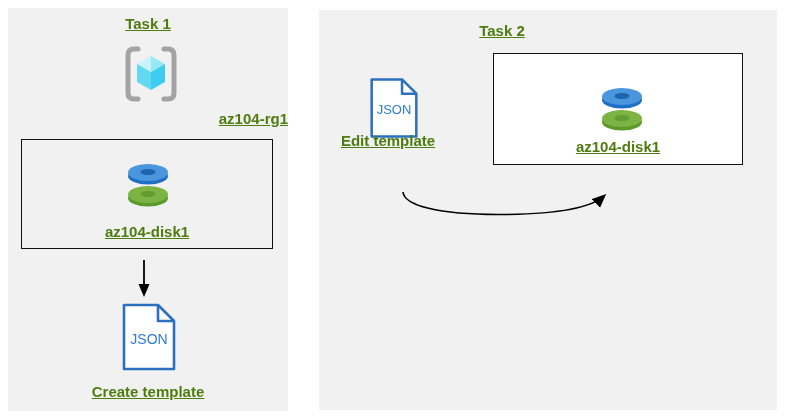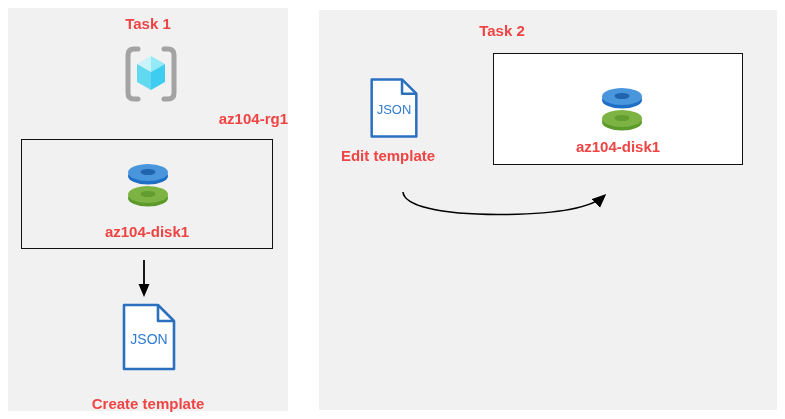--- a/index.html
+++ b/index.html
@@ -10,24 +10,25 @@
     position: relative;
     overflow: hidden;
   }
   .abs { position: absolute; }
   .panel {
     background: #f1f1f1;
   }
   .label {
     font-weight: 700;
     font-size: 15px;
-    color: #ef4444;
+    color: #4d7c0f;
     text-align: center;
     line-height: 18px;
     white-space: nowrap;
+    text-decoration: underline;
   }
   .outline-box {
     border: 1.5px solid #111111;
     box-sizing: border-box;
   }
   .white-box { background: #ffffff; }
   svg { display: block; }
 </style>
 </head>
 <body>
@@ -74,35 +75,35 @@
   </div>
 
   <div class="abs" style="left:121px;top:302px;">
     <svg width="56" height="70" viewBox="0 0 56 70" aria-hidden="true">
       <path d="M3 3 H37 L53 19 V67 H3 Z" fill="#ffffff" stroke="#2b6fbf" stroke-width="2.6" stroke-linejoin="round"></path>
       <path d="M37 3 V19 H53" fill="none" stroke="#2b6fbf" stroke-width="2.6" stroke-linejoin="round"></path>
       <text x="28" y="42" text-anchor="middle" font-size="14" fill="#2f7bd0" font-family="Liberation Sans, sans-serif">JSON</text>
     </svg>
   </div>
 
-  <div class="abs label" style="left:8px;top:383px;width:280px;margin-top:12px;">Create template</div>
+  <div class="abs label" style="left:8px;top:383px;width:280px;">Create template</div>
 
   <div class="abs panel" style="left:319px;top:10px;width:458px;height:400px;"></div>
 
   <div class="abs label" style="left:319px;top:22px;width:366px;">Task 2</div>
 
   <div class="abs" style="left:369px;top:74px;">
     <svg width="50" height="68" viewBox="0 0 56 70" aria-hidden="true">
       <path d="M3 3 H37 L53 19 V67 H3 Z" fill="#ffffff" stroke="#2b6fbf" stroke-width="2.8" stroke-linejoin="round"></path>
       <path d="M37 3 V19 H53" fill="none" stroke="#2b6fbf" stroke-width="2.8" stroke-linejoin="round"></path>
       <text x="28" y="42" text-anchor="middle" font-size="14.5" fill="#2f7bd0" font-family="Liberation Sans, sans-serif">JSON</text>
     </svg>
   </div>
 
-  <div class="abs label" style="left:308px;top:147px;width:160px;">Edit template</div>
+  <div class="abs label" style="left:308px;top:132px;width:160px;">Edit template</div>
 
   <div class="abs outline-box white-box" style="left:493px;top:53px;width:250px;height:112px;"></div>
 
   <div class="abs" style="left:596px;top:83px;">
     <svg width="52" height="52" viewBox="0 0 52 52" aria-hidden="true">
       <ellipse cx="26" cy="39" rx="20" ry="8.6" fill="#5c9a2c"></ellipse>
       <ellipse cx="26" cy="35.5" rx="20" ry="8.6" fill="#7cb342"></ellipse>
       <ellipse cx="26" cy="35" rx="7.5" ry="3.1" fill="#649d2f"></ellipse>
       <ellipse cx="26" cy="17" rx="20" ry="8.6" fill="#1e6ec6"></ellipse>
       <ellipse cx="26" cy="13.5" rx="20" ry="8.6" fill="#4a96dd"></ellipse>

